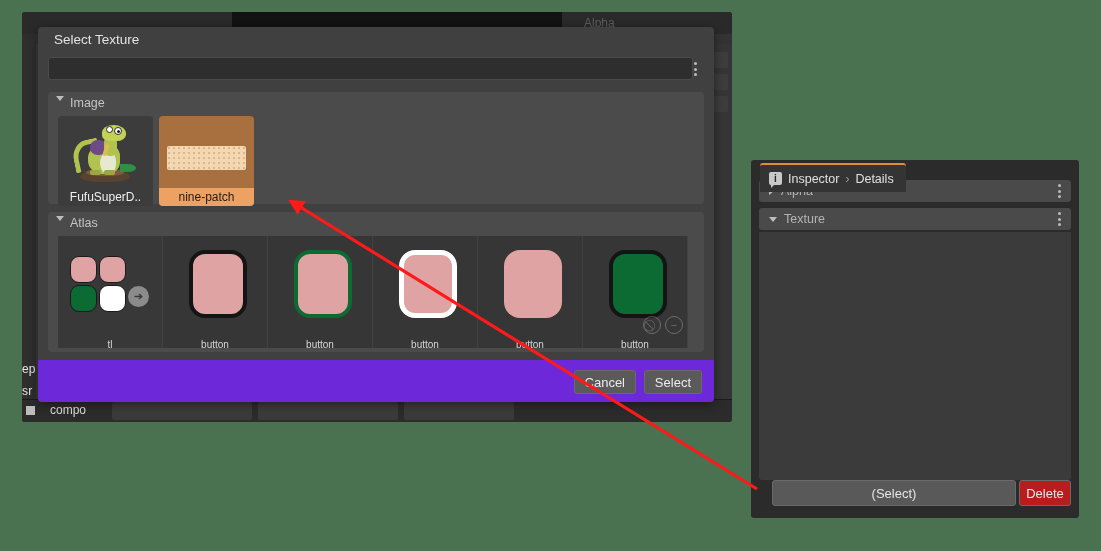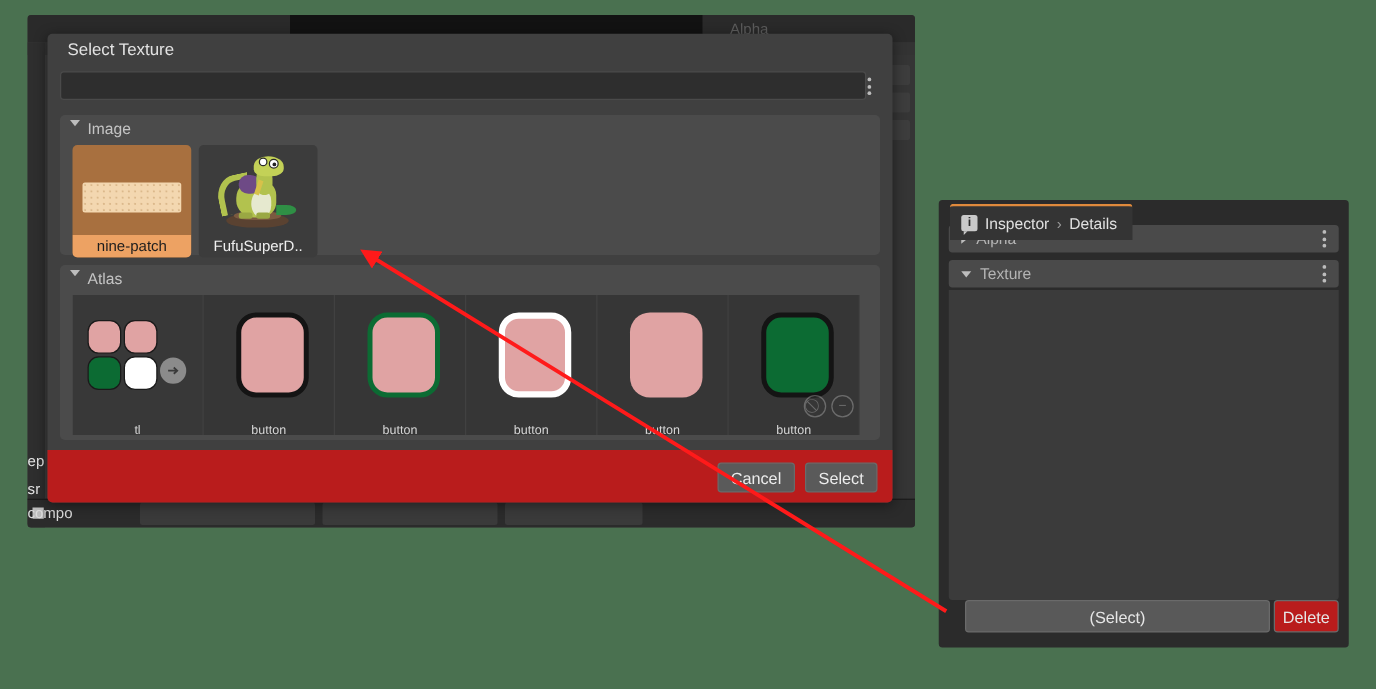--- a/index.html
+++ b/index.html
@@ -65,21 +65,21 @@
     border-radius: 2px;
   }
   .bg-compo-icon {
     position: absolute;
     left: 4px; top: 6px;
     width: 9px; height: 9px;
     background: #bdbdbd;
   }
   .bg-compo-label {
     position: absolute;
-    left: 0; top: 3px;
+    left: 28px; top: 3px;
     color: #dcdcdc;
     font-size: 12px;
   }
   .bg-alpha-label {
     position: absolute;
     left: 562px; top: 4px;
     color: #5d5d5d;
     font-size: 12px;
   }
   .bg-margin-row {
@@ -410,21 +410,21 @@
     display: flex; align-items: center; justify-content: center;
     color: #cfcfcf;
     font-size: 11px;
     line-height: 1;
   }
 
   
   #dlg-footer {
     position: absolute;
     left: 0; bottom: 0; width: 100%; height: 42px;
-    background: #b91c1c;
+    background: #6d28d9;
     border-bottom-left-radius: 4px;
     border-bottom-right-radius: 4px;
   }
   .dlg-btn {
     position: absolute;
     top: 10px;
     height: 24px;
     background: #5a5a5a;
     border: 1px solid #6a6a6a;
     border-radius: 3px;
@@ -595,25 +595,20 @@
     </span>
   </div>
 
   <div class="section" id="section-image">
     <div class="section-header">
       <span class="chev"></span>
       <span>Image</span>
     </div>
 
     <div id="image-grid">
-
-      <div class="img-tile" id="tile-ninepatch">
-        <div class="ninepatch-band"></div>
-        <div class="tile-label">nine-patch</div>
-      </div>
 
       <div class="img-tile" id="tile-dino">
         <div class="dino">
           <div class="ground"></div>
           <div class="ground2"></div>
           <div class="tail"></div>
           <div class="body"></div>
           <div class="belly"></div>
           <div class="pack"></div>
           <div class="neck"></div>
@@ -621,20 +616,25 @@
           <div class="head"></div>
           <div class="eye2"></div>
           <div class="eye"></div>
           <div class="leaf"></div>
           <div class="foot" style="left:20px"></div>
           <div class="foot" style="left:34px"></div>
         </div>
         <div class="tile-label">FufuSuperD..</div>
       </div>
 
+      <div class="img-tile" id="tile-ninepatch">
+        <div class="ninepatch-band"></div>
+        <div class="tile-label">nine-patch</div>
+      </div>
+
     </div>
   </div>
 
   <div class="section" id="section-atlas">
     <div class="section-header">
       <span class="chev"></span>
       <span>Atlas</span>
     </div>
 
     <div id="atlas-strip">

